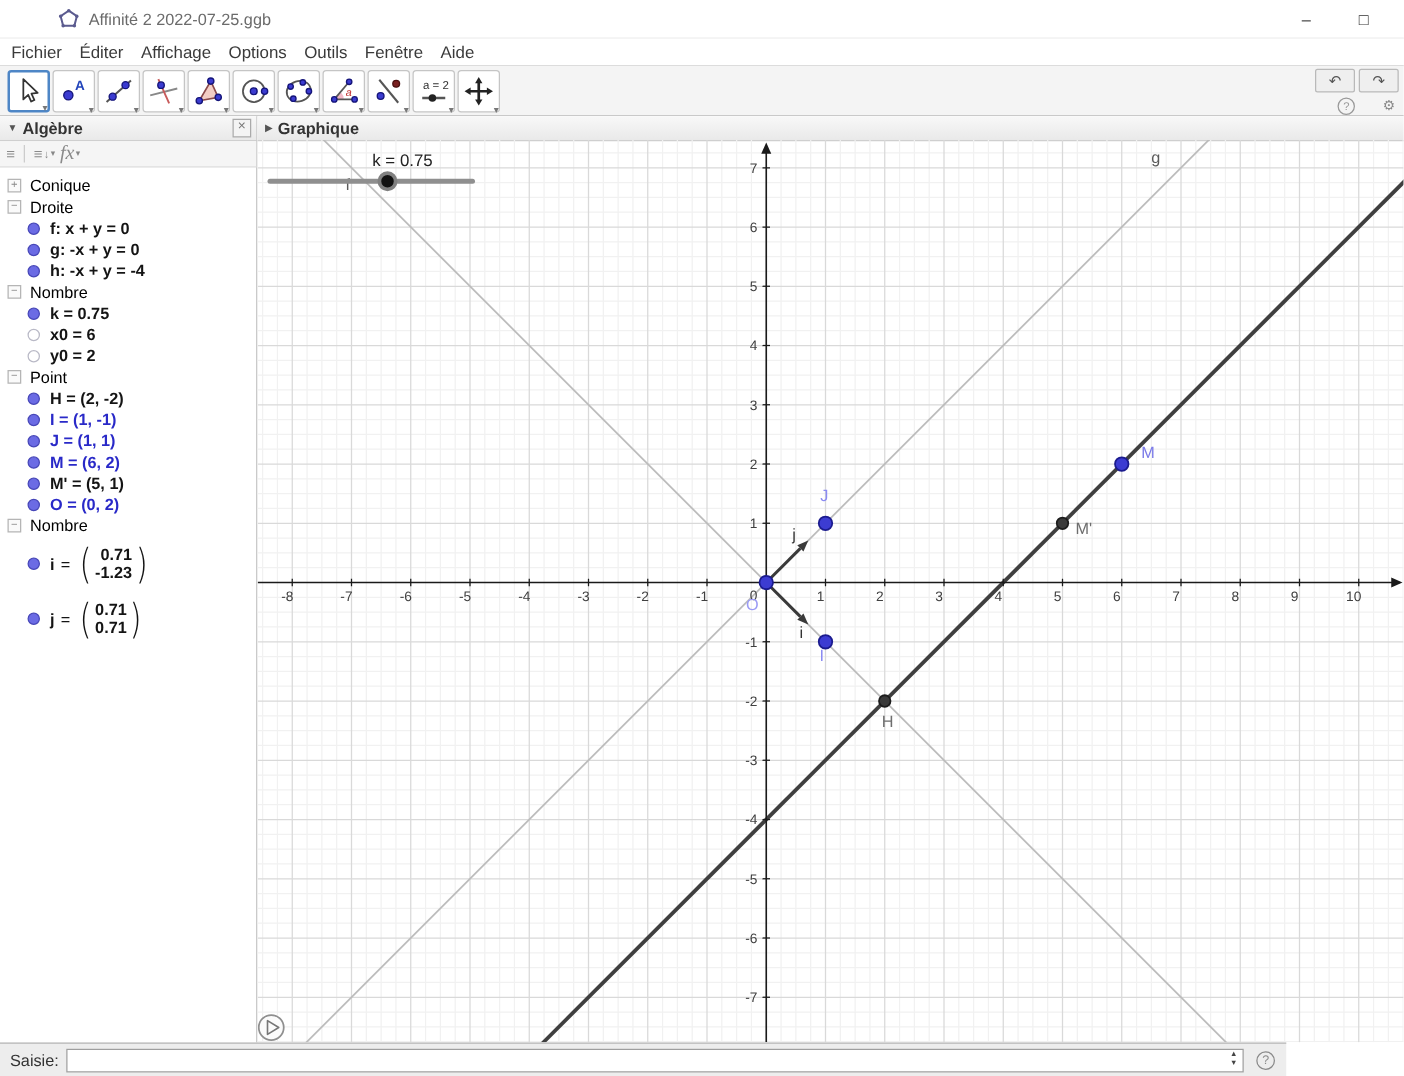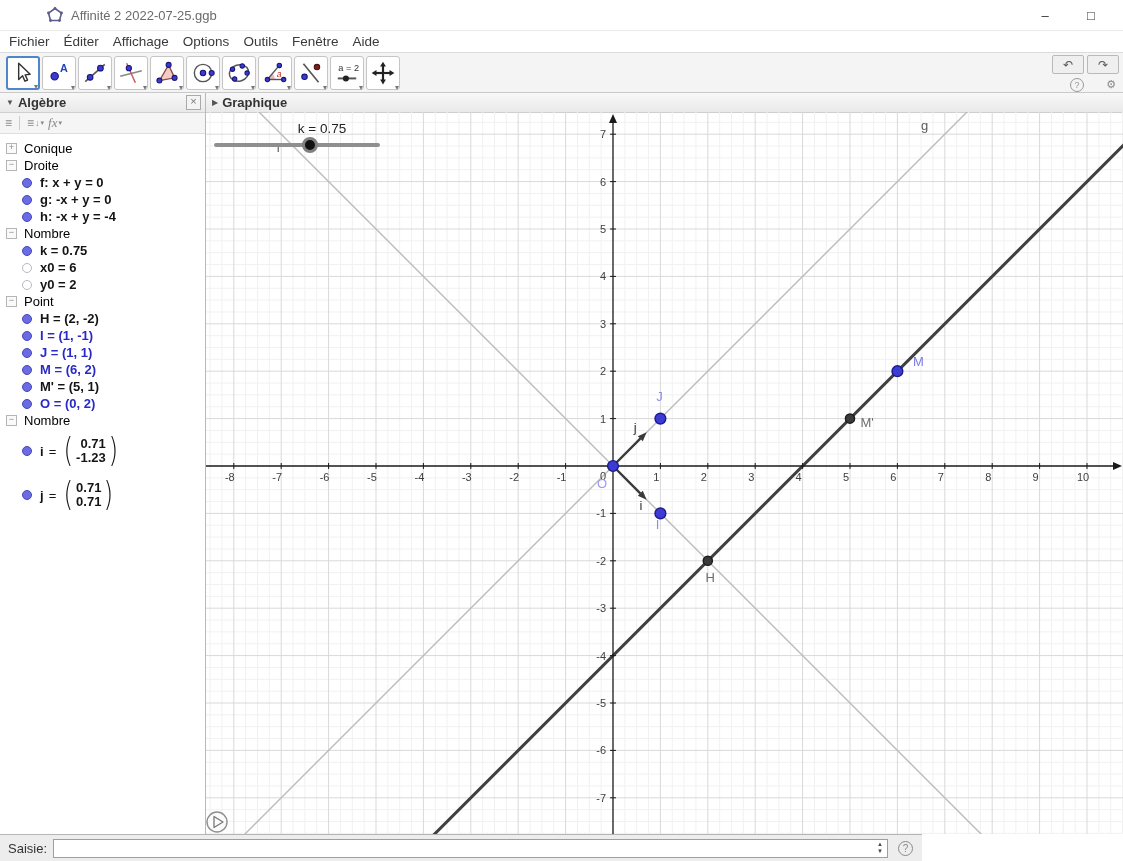--- a/index.html
+++ b/index.html
@@ -42,21 +42,21 @@
   .panel-header{height:19px;background:linear-gradient(#f8f8f8,#e9e9e9);border-bottom:1px solid #cfcfcf;
     display:flex;align-items:center;padding:0 4px;}
   .panel-header .tri{font-size:8px;color:#555;margin:0 4px 0 2px;}
   .panel-header .ptitle{font-size:13px;font-weight:bold;color:#333;}
   .alg-close{margin-left:auto;width:13px;height:13px;border:1px solid #aaa;color:#777;font-size:11px;
     line-height:11px;text-align:center;background:#f4f4f4;}
   .alg-tools{height:20px;background:#f5f5f5;border-bottom:1px solid #dedede;display:flex;
     align-items:center;padding-left:5px;color:#8a8a8a;font-size:12px;gap:4px;}
   .alg-sep{width:1px;height:14px;background:#ccc;margin:0 3px;}
   .alg-tool{display:flex;align-items:center;gap:1px;}
-  .fx{font-style:italic;font-family:"Liberation Serif",serif;font-size:13px;}
+  .fx{font-style:italic;font-family:"Liberation Serif",serif;font-size:16px;}
   .caret-sm{font-size:7px;color:#888;}
   .alg-tree{padding-top:6px;font-size:13px;}
   .sec-row{height:17px;display:flex;align-items:center;}
   .toggle-box{width:9px;height:9px;border:1px solid #b5b5b5;background:#fafafa;color:#8a8a8a;
     font-size:9px;line-height:7px;text-align:center;margin:0 7px 0 6px;flex:0 0 auto;}
   .sec-name{color:#000000;}
   .item-row{height:17px;display:flex;align-items:center;padding-left:22px;}
   .marble{width:8px;height:8px;border-radius:50%;margin-right:8px;flex:0 0 auto;}
   .marble.filled{background:#6b6be4;border:1px solid #4747b8;}
   .marble.hollow{background:#fff;border:1px solid #b9b9c6;}
@@ -69,21 +69,21 @@
   .vec-eqs{margin:0 6px 0 5px;}
   .paren{font-size:33px;font-weight:300;line-height:30px;color:#141414;
     font-family:"DejaVu Sans",sans-serif;transform:scaleX(.75);}
   .vcol{display:flex;flex-direction:column;align-items:flex-end;font-weight:bold;
     font-size:13px;line-height:14px;margin:0 1px;}
   
   .graphique{position:absolute;left:206px;top:93px;width:917px;height:741px;background:#fff;}
   .graph-canvas{position:absolute;left:0;top:19px;width:917px;height:722px;overflow:hidden;}
   svg text{font-family:"Liberation Sans",sans-serif;}
   
-  .inputbar{position:absolute;left:0;top:834px;width:922px;height:27px;background:#ededed;
+  .inputbar{position:absolute;left:0;top:834px;width:1029px;height:27px;background:#ededed;
     border-top:1px solid #b5b5b5;display:flex;align-items:center;box-sizing:border-box;}
   .saisie-label{font-size:13px;color:#333;margin-left:8px;}
   .input-wrap{position:relative;flex:1;margin:0 10px 0 6px;height:19px;}
   .saisie-input{width:100%;height:19px;border:1px solid #9e9e9e;background:#fff;box-sizing:border-box;
     font-size:12px;padding:0 18px 0 4px;outline:none;}
   .spinner{position:absolute;right:5px;top:2px;display:flex;flex-direction:column;line-height:7px;
     font-size:7px;color:#444;}
   .input-help{margin-right:9px;width:13px;height:13px;border:1px solid #8a8a8a;border-radius:50%;
     color:#8a8a8a;font-size:10px;display:flex;align-items:center;justify-content:center;flex:0 0 auto;}
 </style>

